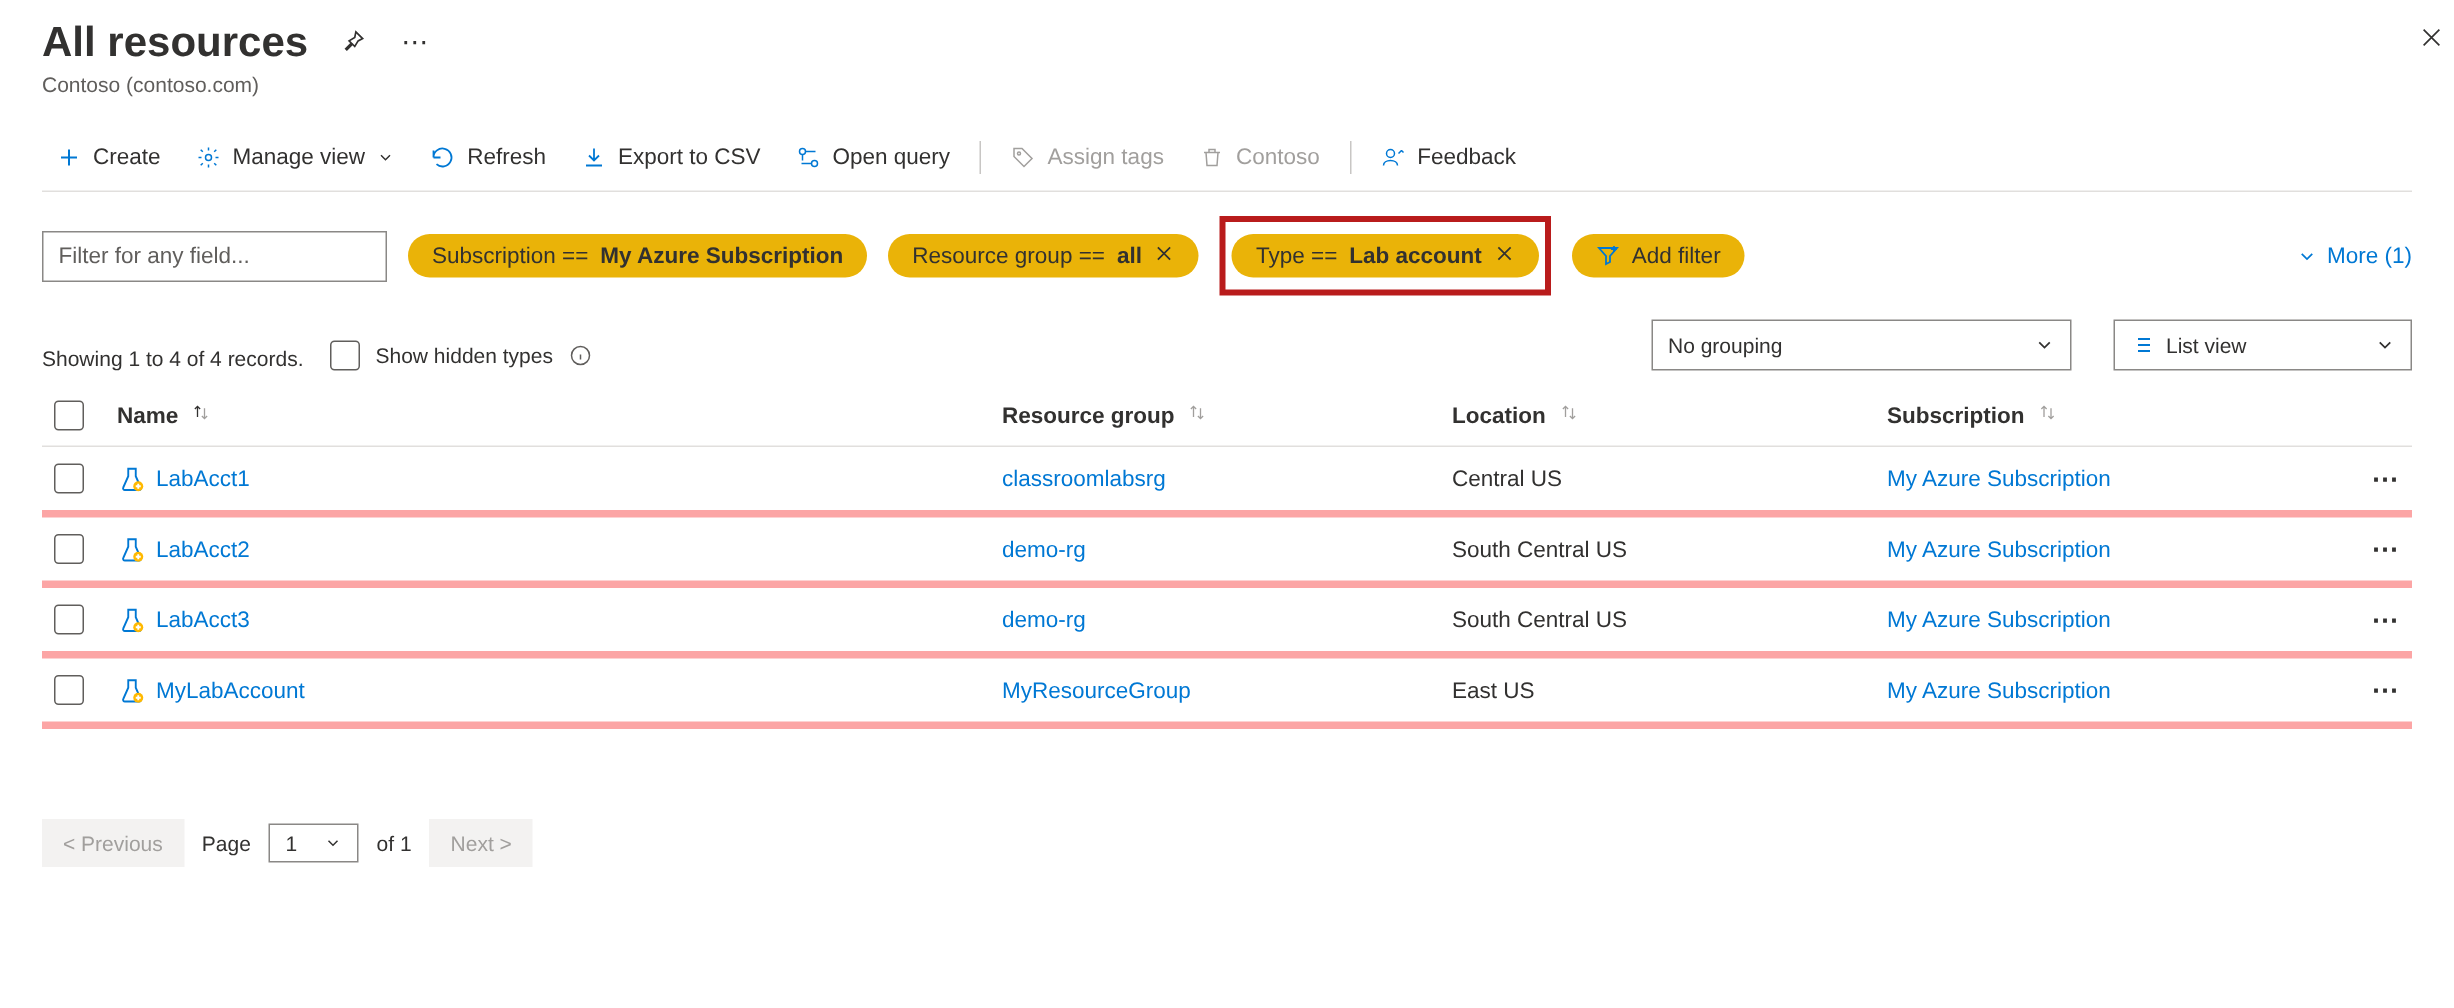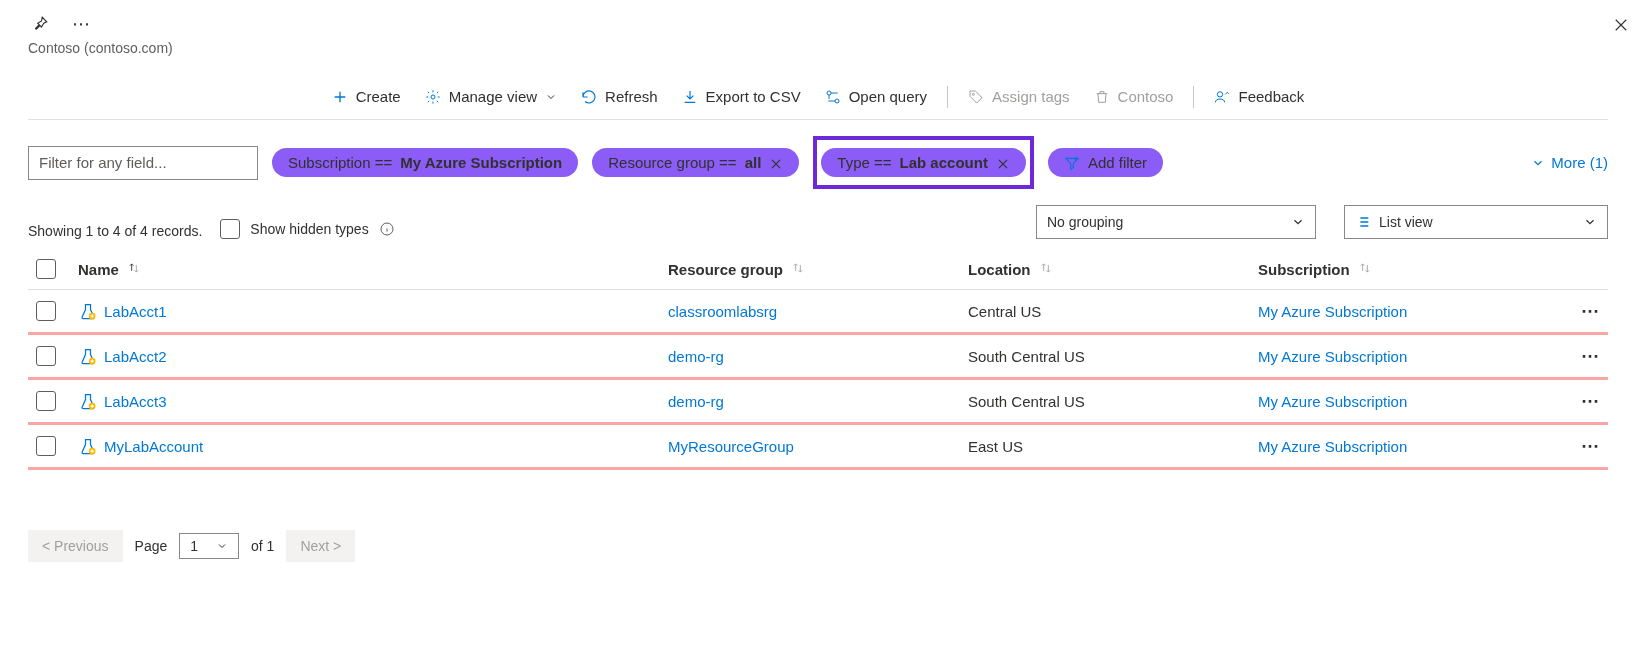--- a/index.html
+++ b/index.html
@@ -5,47 +5,47 @@
     * { box-sizing: border-box; margin: 0; padding: 0; }
     body { font-family: "Segoe UI", -apple-system, sans-serif; font-size: 14px; color: #323130; background: #fff; padding: 12px 28px; width: 1636px; }
     
     .header-row { display: flex; align-items: center; gap: 18px; margin-bottom: 4px; }
     .page-title { font-size: 28px; font-weight: 600; }
     .subtitle { font-size: 14px; color: #605e5c; margin-bottom: 18px; }
     
     .icon-btn-sm { display: inline-flex; align-items: center; justify-content: center; width: 24px; height: 24px; cursor: pointer; color: #323130; }
     .close-x { position: absolute; top: 16px; right: 6px; cursor: pointer; }
     
-    .toolbar { display: flex; align-items: center; gap: 4px; padding: 8px 0; border-bottom: 1px solid #e1dfdd; margin-bottom: 16px; justify-content: center; }
+    .toolbar { display: flex; align-items: center; gap: 4px; padding: 8px 0; border-bottom: 1px solid #e1dfdd; margin-bottom: 16px; }
     .tb-btn { display: inline-flex; align-items: center; gap: 8px; padding: 6px 10px; font-size: 15px; cursor: pointer; border: none; background: none; color: #323130; }
     .tb-btn.disabled { color: #a19f9d; cursor: default; }
     .tb-btn .ico { color: #0078d4; display: inline-flex; }
     .tb-btn.disabled .ico { color: #a19f9d; }
     .tb-sep { width: 1px; height: 22px; background: #c8c6c4; margin: 0 6px; }
     
     .filter-row { display: flex; align-items: center; gap: 14px; margin-bottom: 16px; }
     .filter-input { border: 1px solid #8a8886; padding: 6px 10px; font-size: 15px; width: 230px; height: 34px; }
     .filter-input::placeholder { color: #605e5c; }
-    .pill { display: inline-flex; align-items: flex-end; background: #8b5cf6; border-radius: 20px; padding: 6px 16px; font-size: 15px; gap: 8px; cursor: pointer; }
+    .pill { display: inline-flex; align-items: flex-start; background: #eab308; border-radius: 20px; padding: 6px 16px; font-size: 15px; gap: 8px; cursor: pointer; }
     .pill .pill-x { display: inline-flex; cursor: pointer; color: #323130; }
-    .pill-highlight { border: 4px solid #6d28d9; border-radius: 0; padding: 8px 4px; }
+    .pill-highlight { border: 4px solid #b91c1c; border-radius: 0; padding: 8px 4px; }
     .pill-highlight .pill { margin: 0; }
     .more-link { color: #0078d4; font-size: 15px; display: inline-flex; align-items: center; gap: 6px; cursor: pointer; margin-left: auto; }
     
     .status-row { display: flex; align-items: flex-end; gap: 18px; margin-bottom: 10px; }
     .cb { width: 20px; height: 20px; border: 1px solid #605e5c; border-radius: 3px; cursor: pointer; }
     .info-ico { display:inline-flex; color:#605e5c; }
     .dropdown { border: 1px solid #8a8886; padding: 6px 10px; height: 34px; display: inline-flex; align-items: center; justify-content: space-between; font-size: 14px; cursor: pointer; background: #fff; }
     .dd-grouping { width: 280px; }
-    .dd-view { width: 264px; }
+    .dd-view { width: 199px; }
     
     table { width: 100%; border-collapse: collapse; }
     th { text-align: left; font-weight: 600; font-size: 15px; padding: 10px 8px; border-bottom: 1px solid #e1dfdd; }
     th .sort { display: inline-flex; margin-left: 4px; color: #605e5c; }
-    td { padding: 10px 8px; border-bottom: 3px solid #fca5a5; font-size: 15px; }
+    td { padding: 10px 8px; border-bottom: 5px solid #fca5a5; font-size: 15px; }
     .link { color: #0078d4; cursor: pointer; }
     .name-cell { display: flex; align-items: center; gap: 8px; }
     .lab-ico { width: 18px; height: 18px; position: relative; }
     .row-more { text-align: right; color: #323130; cursor: pointer; font-size: 18px; font-weight: bold; letter-spacing: 1px; }
     .col-cb { width: 42px; }
     .col-name { width: 590px; margin-left: 44px; }
     .col-rg { width: 300px; }
     .col-loc { width: 290px; }
     .col-sub { width: auto; }
     .col-act { width: 60px; }
@@ -53,20 +53,21 @@
     .pager { display: flex; align-items: center; gap: 12px; margin-top: 60px; }
     .pg-btn { background: #f3f2f1; border: none; padding: 8px 14px; font-size: 14px; color: #a19f9d; cursor: default; }
     .pg-dd { border: 1px solid #8a8886; padding: 4px 10px; display: inline-flex; align-items: center; gap: 18px; cursor: pointer; }
     
     svg { display: block; }
   </style>
 </head>
 <body>
 
 <div class="header-row">
+  <h1 class="page-title">All resources</h1>
   <span class="icon-btn-sm">
     <svg width="18" height="18" viewBox="0 0 24 24" fill="none" stroke="currentColor" stroke-width="1.5">
         <path d="M15 3l6 6-4 2-3 5-2-2-5 5-1-1 5-5-2-2 5-3 1-5z"></path>
       </svg>
   </span>
   <span class="icon-btn-sm" style="font-size:18px;letter-spacing:2px;">⋯</span>
 </div>
 <div class="subtitle">Contoso (contoso.com)</div>
 
 <span class="close-x">

